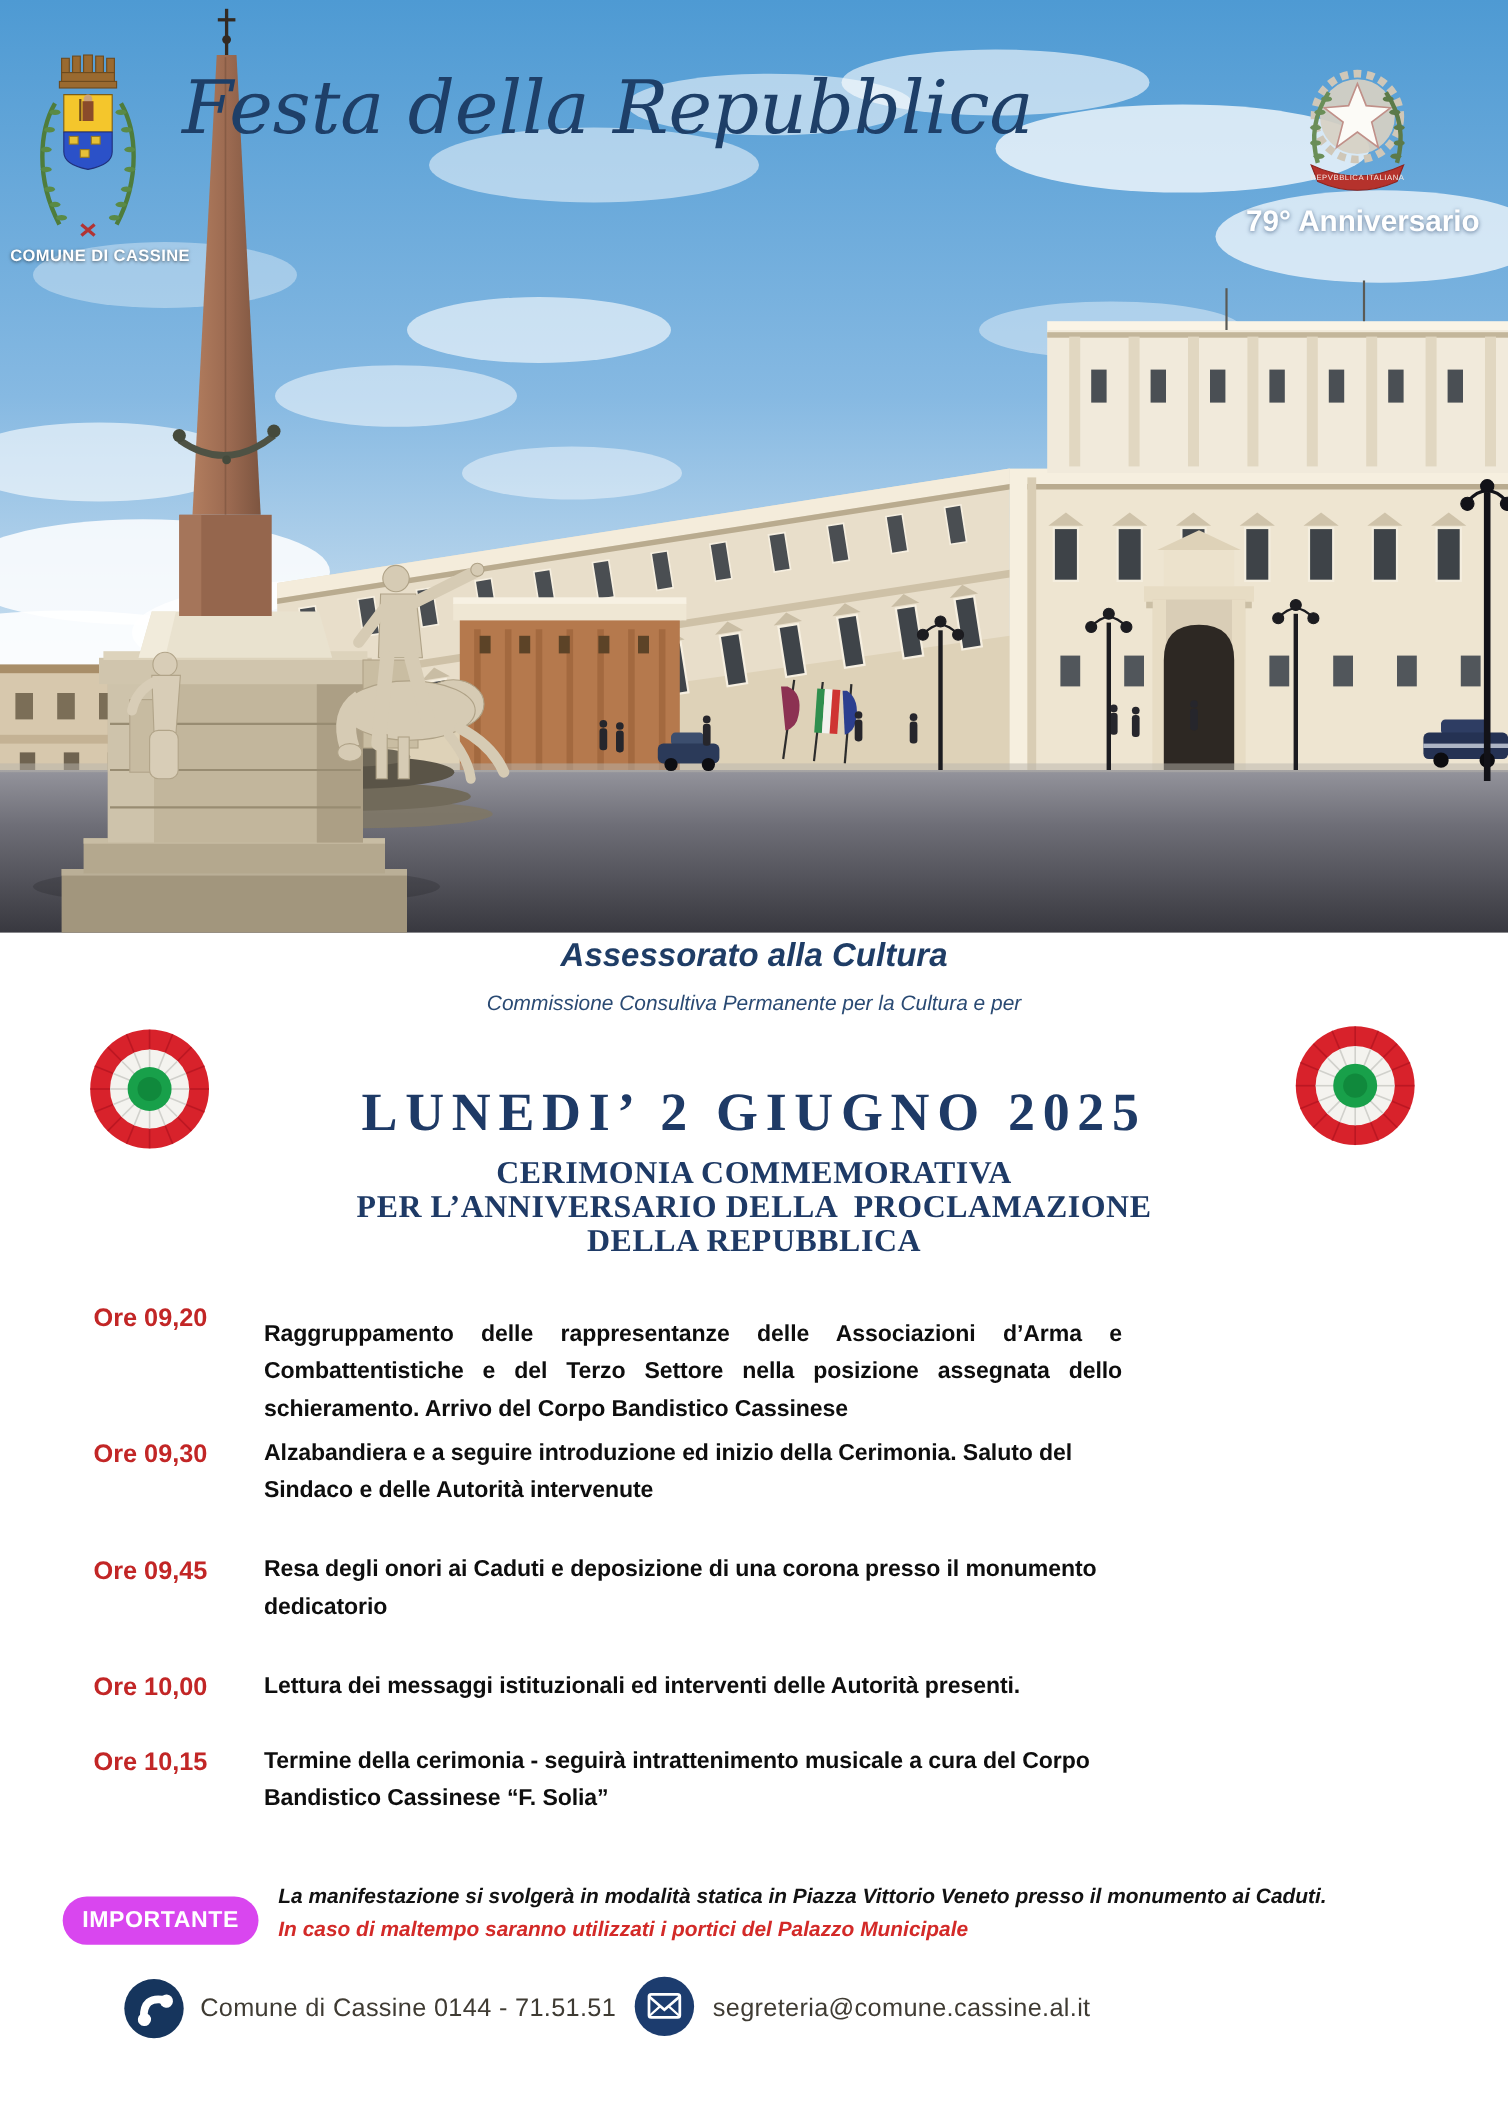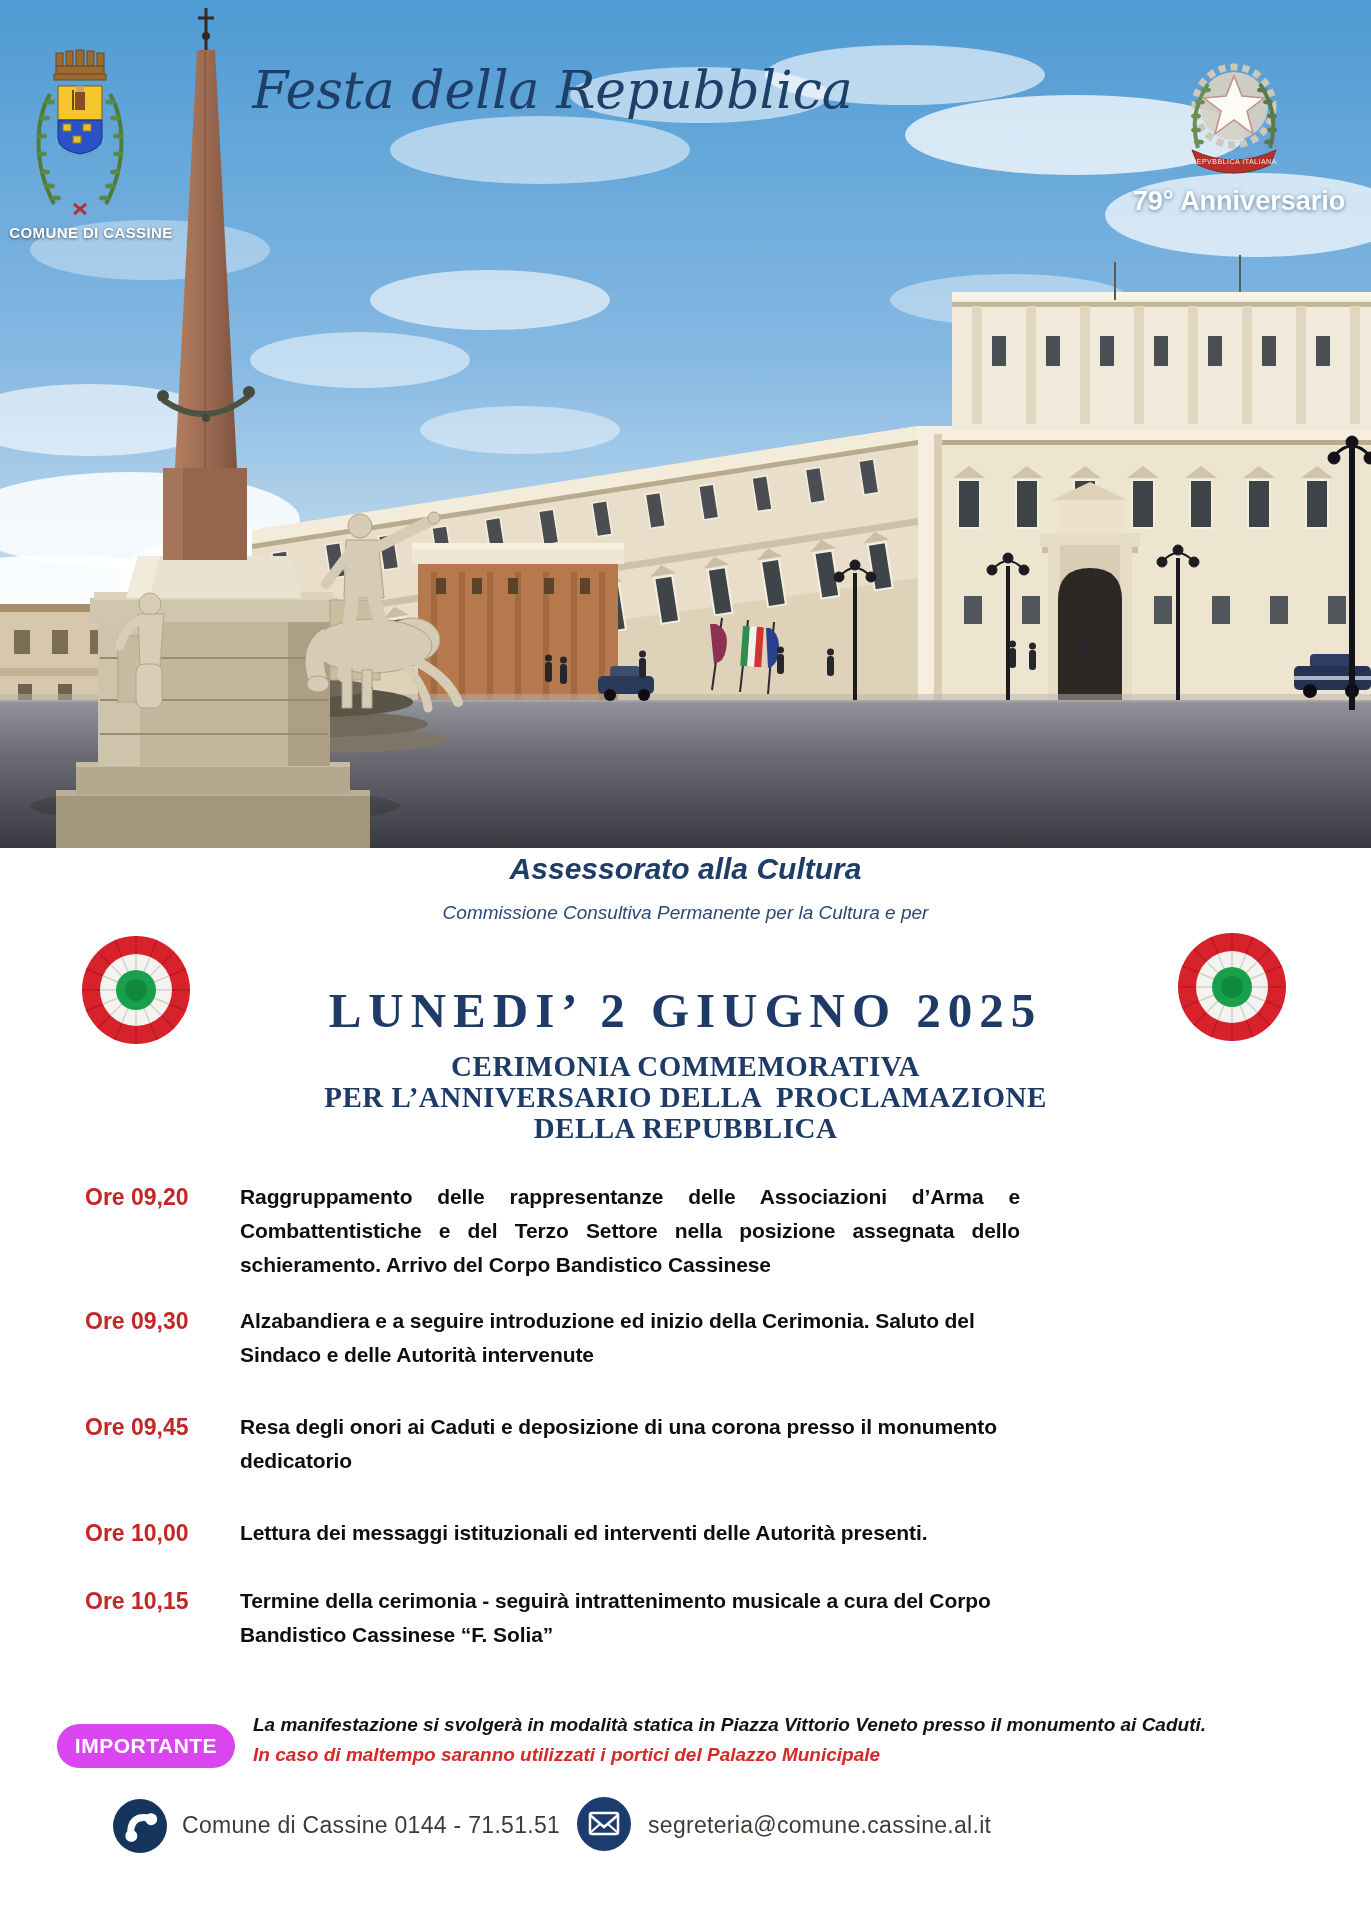--- a/index.html
+++ b/index.html
@@ -5,39 +5,39 @@
   html,body{margin:0;padding:0;background:#fff;}
   .page{position:relative;width:1371px;height:1920px;background:#ffffff;
         font-family:"Liberation Sans",sans-serif;overflow:hidden;}
   .abs{position:absolute;}
   .photo{left:0;top:0;width:1371px;height:848px;}
   .photo svg.scene{display:block;width:1371px;height:848px;}
   .coa{left:36px;top:44px;width:88px;height:174px;}
   .muni{left:0;top:224px;width:182px;text-align:center;color:#ffffff;font-weight:bold;
         font-size:15px;letter-spacing:.4px;text-shadow:0 1px 3px rgba(0,0,0,.55);}
   .title{left:0;top:62px;width:1105px;text-align:center;font-family:"DejaVu Serif",serif;
-         font-style:italic;font-size:52px;color:#1e3f68;line-height:1.1;}
+         font-style:italic;font-size:67px;color:#1e3f68;line-height:1.1;}
   .emblem{left:1182px;top:56px;width:104px;height:122px;}
   .anniv{left:1106px;top:186px;width:266px;text-align:center;color:#ffffff;font-weight:bold;
          font-size:27px;text-shadow:0 1px 4px rgba(30,60,100,.65);}
   .dept{left:0;top:852px;width:100%;text-align:center;font-style:italic;font-weight:bold;
         font-size:30px;color:#1f3d66;}
   .comm{left:0;width:100%;text-align:center;font-style:italic;font-size:19px;color:#2a4a73;}
   .comm1{top:902px}.comm2{top:930px}
   .cockade{width:112px;height:112px;}
   .ck-left{left:80px;top:934px}.ck-right{left:1176px;top:931px}
   .date-h{left:0;top:982px;width:100%;text-align:center;font-family:"Liberation Serif",serif;
           font-weight:bold;font-size:49px;letter-spacing:7px;color:#1e3a66;}
   .ev-sub{left:0;width:100%;text-align:center;font-family:"Liberation Serif",serif;
           font-weight:bold;font-size:29px;letter-spacing:.5px;color:#1e3a66;white-space:pre;}
   .sub1{top:1050px}.sub2{top:1081px}.sub3{top:1112px}
   .row-time{left:85px;width:150px;font-weight:bold;font-size:23px;color:#c22626;line-height:34px;}
   .row-desc{left:240px;width:780px;font-weight:bold;font-size:21px;line-height:34px;
             color:#0e0e0e;letter-spacing:-.1px;text-align:left;}
-  .justify{text-align:justify;text-align-last:left;}
+  .justify{text-align:justify;text-align-last:left;margin-top:16px;}
   .nowrap{white-space:nowrap;}
   .r1{top:1180px}.r2{top:1304px}.r3{top:1410px}.r4{top:1516px}.r5{top:1584px}
   .badge{left:57px;top:1724px;width:178px;height:44px;background:#d946ef;border-radius:22px;
          color:#fff;font-weight:bold;font-size:21px;letter-spacing:.5px;text-align:center;
          line-height:44px;}
   .imp1{left:253px;top:1714px;width:1090px;font-style:italic;font-weight:bold;font-size:19px;
         color:#121212;white-space:nowrap;}
   .imp2{left:253px;top:1744px;width:1090px;font-style:italic;font-weight:bold;font-size:19px;
         color:#d32a28;white-space:nowrap;}
   .f-icon{width:56px;height:56px;}

